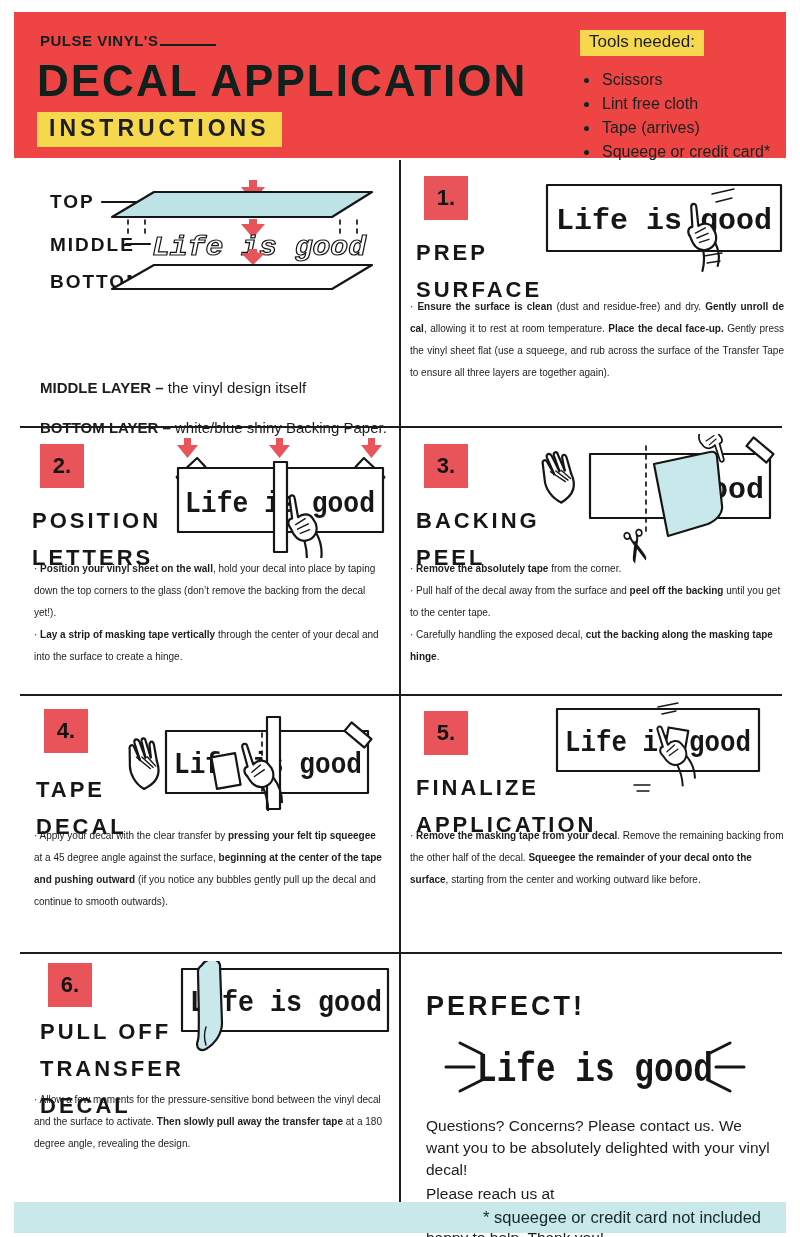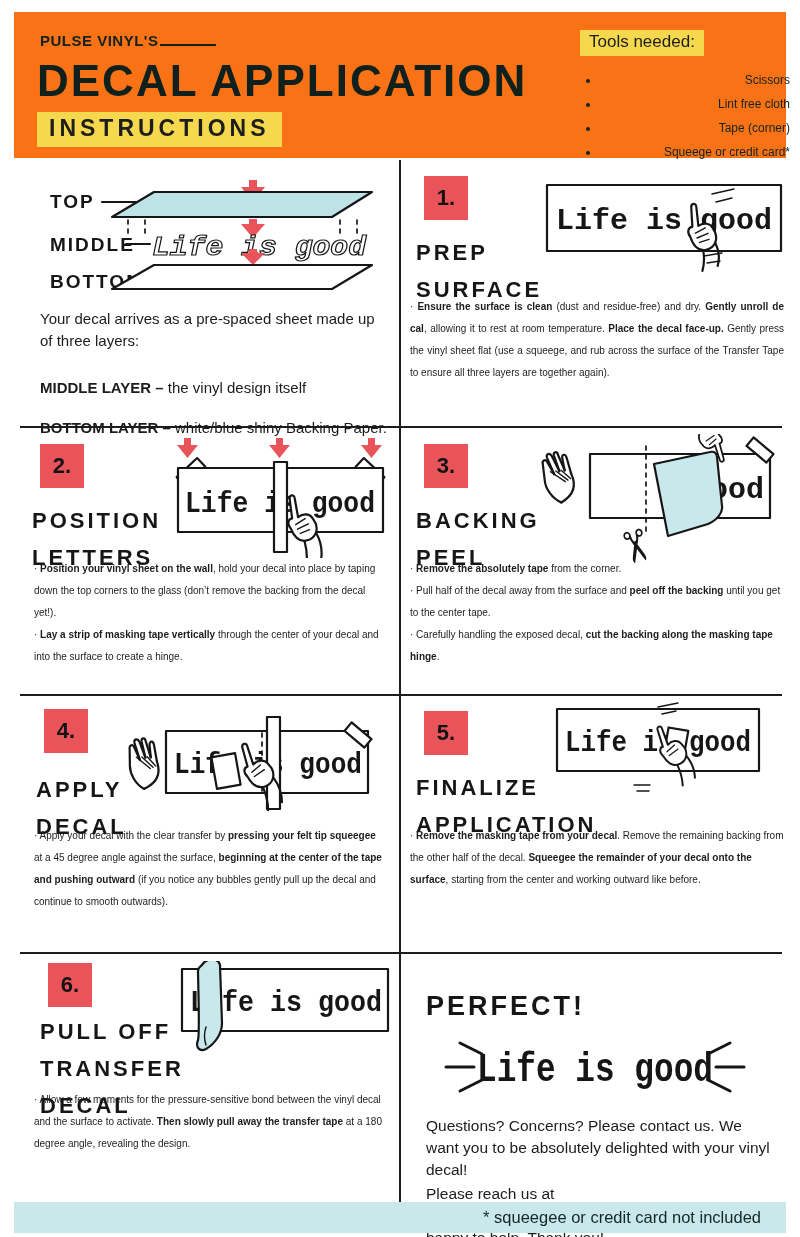--- a/index.html
+++ b/index.html
@@ -1,27 +1,27 @@
 <!DOCTYPE html>
 <html><head>
 <meta charset="utf-8">
 <style>
   html,body{margin:0;padding:0;background:#fff;}
   .page{position:relative;width:800px;height:1237px;background:#fff;overflow:hidden;
         font-family:"Liberation Sans",sans-serif;color:#1c1c1c;}
   
-  .header{position:absolute;left:14px;top:12px;width:772px;height:146px;background:#f97316;}
+  .header{position:absolute;left:14px;top:12px;width:772px;height:146px;background:#ef4444;}
   .brand{position:absolute;left:26px;top:20px;font-size:15px;font-weight:700;letter-spacing:.5px;color:#132220;}
   .brand-line{display:inline-block;width:56px;height:2px;background:#132220;vertical-align:baseline;margin-left:2px;}
   .big-title{position:absolute;left:23px;top:44px;font-size:44px;font-weight:700;letter-spacing:2px;color:#10201d;white-space:nowrap;}
   .chip{background:#F6D84F;color:#1d1d1d;display:inline-block;}
   .subtitle{position:absolute;left:23px;top:100px;padding:3px 12px 5px;font-size:23px;font-weight:700;letter-spacing:4px;}
   .tools{position:absolute;left:566px;top:18px;width:210px;}
   .tools-label{padding:2px 9px 4px;font-size:17px;}
-  .tools ul{margin:12px 0 0 20px;padding:0;font-size:12px;line-height:24px;color:#142320;text-align:right;}
+  .tools ul{margin:12px 0 0 20px;padding:0;font-size:16px;line-height:24px;color:#142320;}
   .tools li{padding-left:2px;}
   
   .vdiv{position:absolute;left:399px;top:160px;width:2px;height:1043px;background:#1d1d1d;}
   .hdiv{position:absolute;left:20px;width:762px;height:2px;background:#1d1d1d;}
   #hdiv1{top:426px;} #hdiv2{top:694px;} #hdiv3{top:952px;}
   
   .cell{position:absolute;}
   #cell-intro{left:20px;top:162px;width:372px;height:262px;}
   #cell-s1{left:404px;top:162px;width:382px;height:262px;}
   #cell-s2{left:20px;top:430px;width:372px;height:262px;}
@@ -83,21 +83,21 @@
 
   <div class="header">
     <div class="brand"><span>PULSE VINYL'S</span><span class="brand-line"></span></div>
     <div class="big-title">DECAL APPLICATION</div>
     <div class="subtitle chip">INSTRUCTIONS</div>
     <div class="tools">
       <span class="tools-label chip">Tools needed:</span>
       <ul>
         <li>Scissors</li>
         <li>Lint free cloth</li>
-        <li>Tape (corner)</li>
+        <li>Tape (arrives)</li>
         <li>Squeege or credit card*</li>
       </ul>
     </div>
   </div>
 
   <div class="vdiv"></div>
   <div class="hdiv" id="hdiv1"></div>
   <div class="hdiv" id="hdiv2"></div>
   <div class="hdiv" id="hdiv3"></div>
 
@@ -110,21 +110,20 @@
       <path class="dash" d="M80,44 V62 M97,44 V62 M292,44 V62 M309,44 V62"></path>
       <path class="f-red" d="M201,43 h8 v5 h8 L205,62 193,48 h8 z"></path>
       <text class="lbl" x="2" y="75">MIDDLE</text>
       <path d="M78,68 H102"></path>
       <text class="decal-outline" x="104" y="79" textLength="214" lengthAdjust="spacingAndGlyphs">Life is good</text>
       <path class="f-red" d="M201,73 h8 v4 h8 L205,89 193,77 h8 z"></path>
       <text class="lbl" x="2" y="112">BOTTOM</text>
       <path d="M90,106 H104"></path>
       <path class="f-white" d="M106,89 L324,89 L284,113 L64,113 Z"></path>
     </svg>
-    <div class="lead">Your decal arrives as a pre-spaced sheet made up of three layers:</div>
     <div class="layers">
         <p><b>MIDDLE LAYER –</b> the vinyl design itself</p>
         <p><b>BOTTOM LAYER –</b> white/blue shiny Backing Paper.</p>
       </div>
   </section>
 
   <section class="cell cell-right" id="cell-s1">
     <div class="numchip">
         <span>1.</span>
       </div>
@@ -216,21 +215,21 @@
         <p>· Pull half of the decal away from the surface and <b>peel off the backing</b> until you get to the center tape.</p>
         <p>· Carefully handling the exposed decal, <b>cut the backing along the masking tape hinge</b>.</p>
       </div>
   </section>
 
   <section class="cell cell-left" id="cell-s4">
     <div class="numchip">
         <span>4.</span>
       </div>
     <div class="stitle">
-      <div>APPLY</div>
+      <div>TAPE</div>
         <div>DECAL</div>
     </div>
     <svg class="illo" viewBox="0 0 276 116">
       <g transform="translate(14,52) rotate(-24)">
         <path d="M-2,34 C-8,26 -9,14 -5,6 L1,-8 C2,-12 6,-12 6,-8 L6,6"></path>
         <path d="M6,6 L8,-12 C9,-16 13,-15 13,-11 L12,6"></path>
         <path d="M12,6 L15,-10 C16,-14 20,-13 19,-9 L17,8"></path>
         <path d="M17,8 L21,-4 C23,-8 26,-6 25,-2 L21,14"></path>
         <path d="M21,14 C20,26 14,34 -2,34"></path>
         <path class="thin" d="M4,2 l8,16 M9,4 l6,14 M14,6 l4,12"></path>

